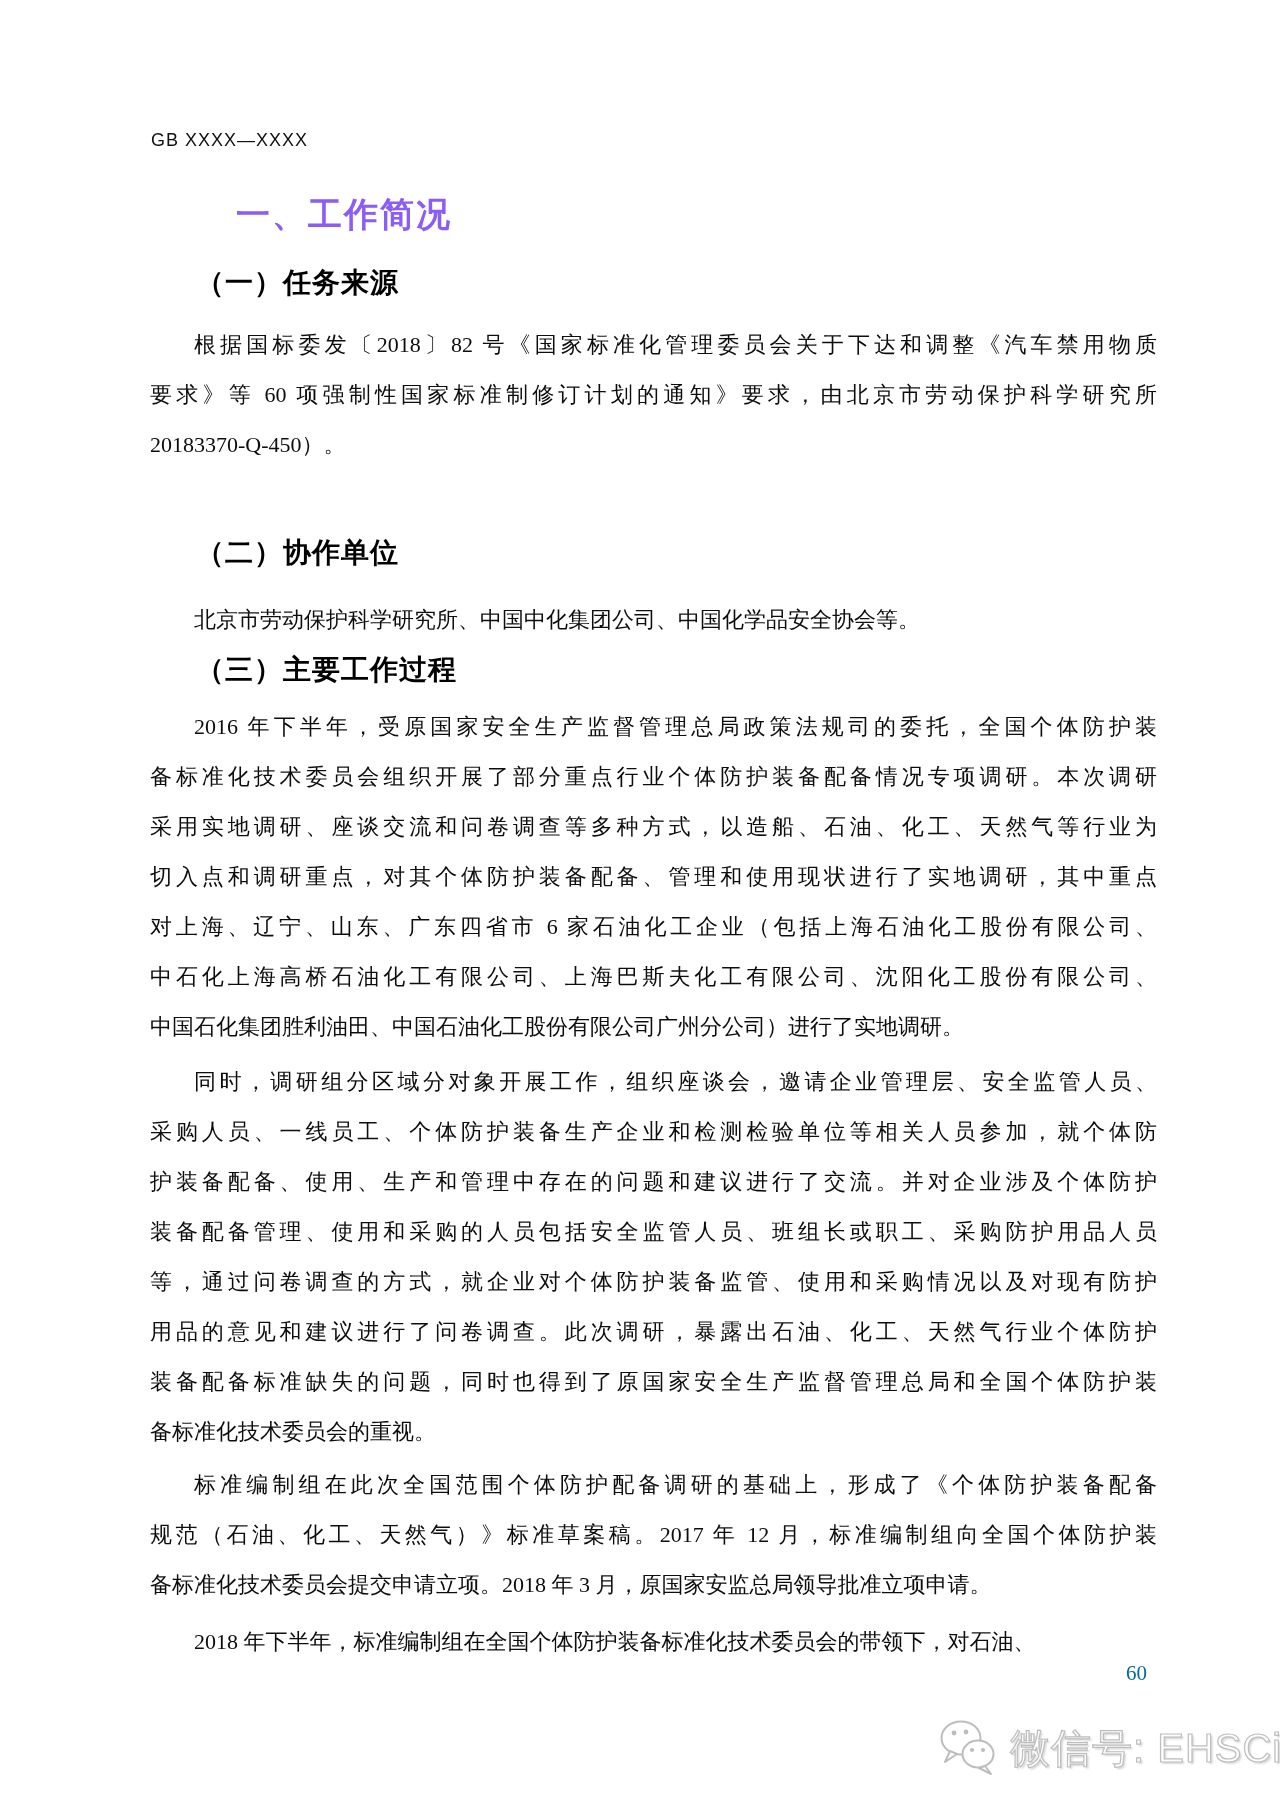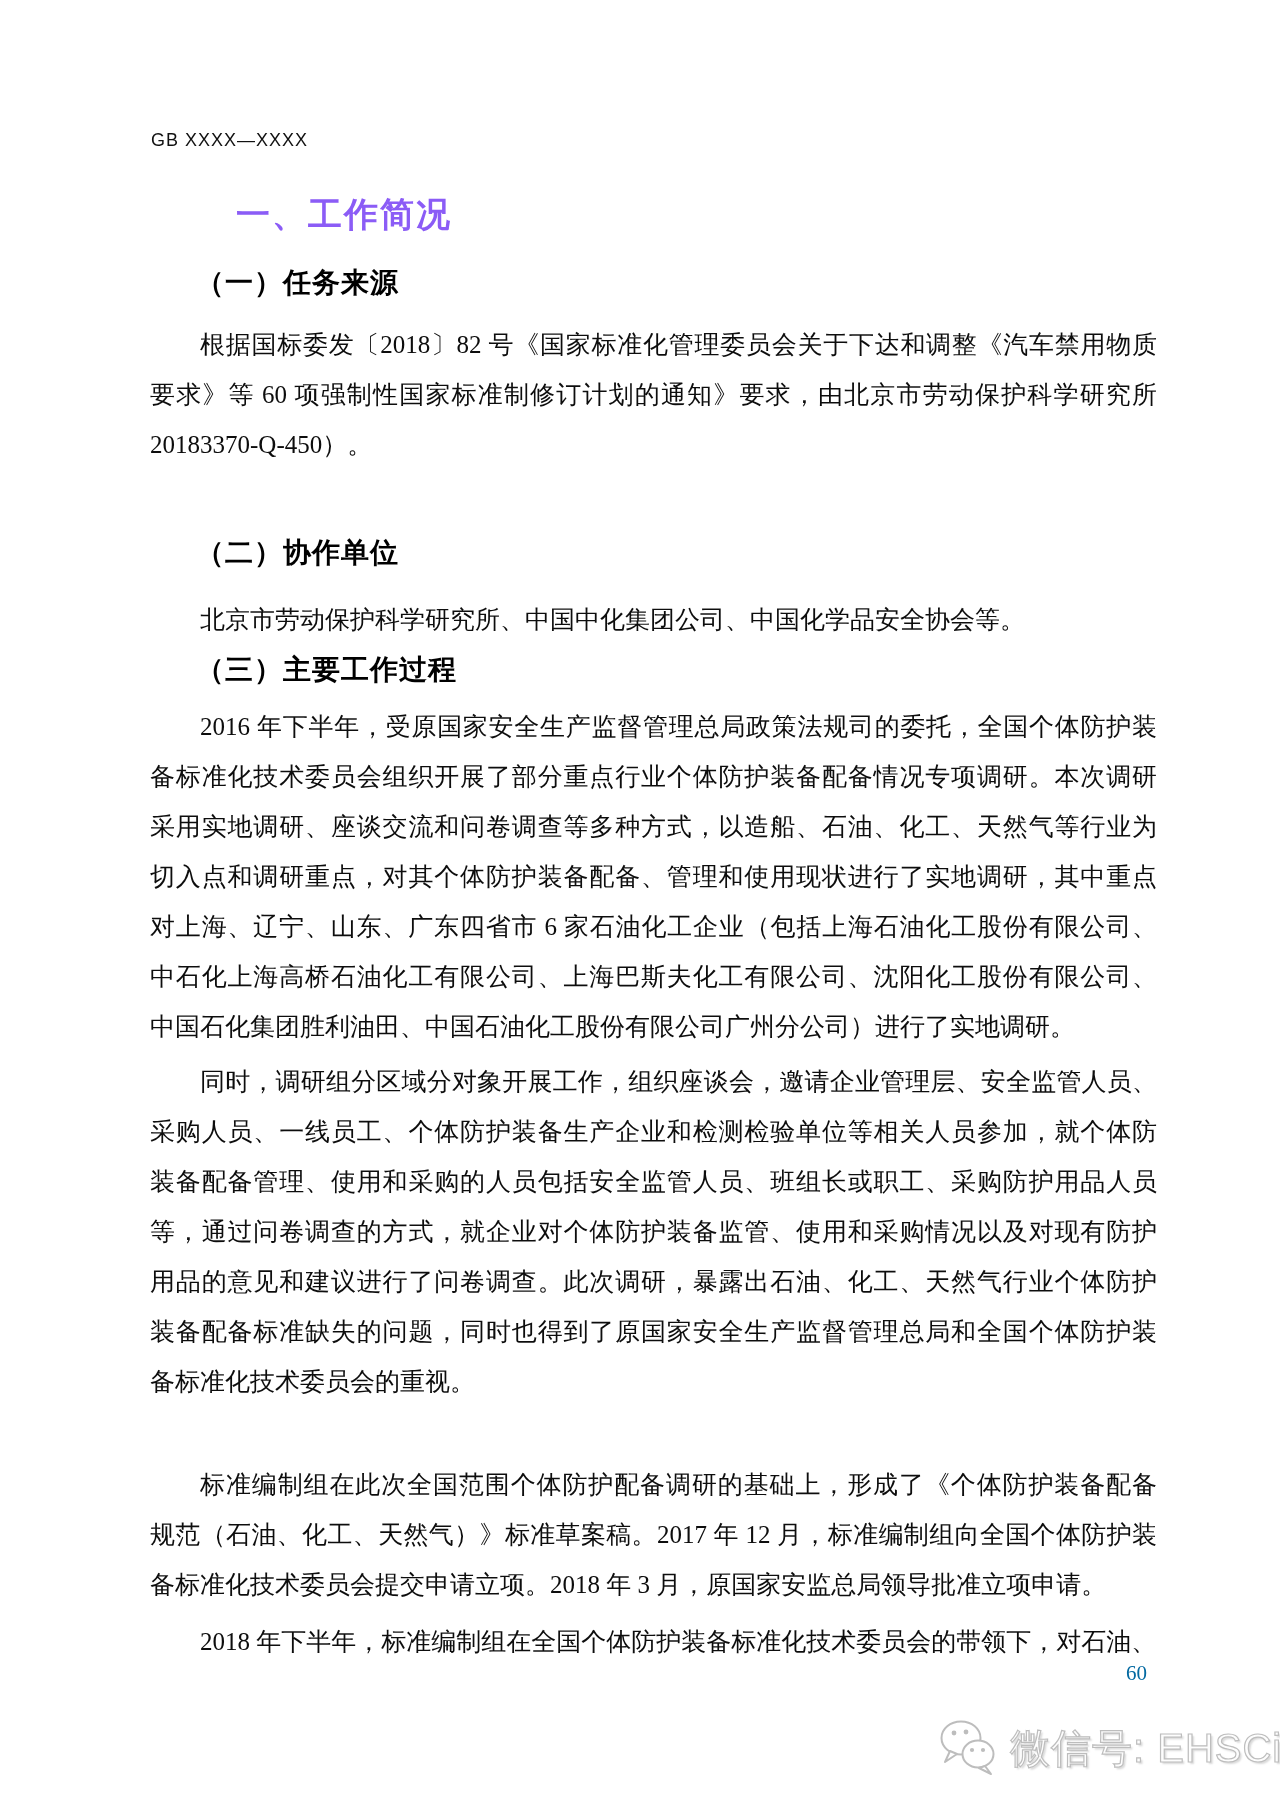--- a/index.html
+++ b/index.html
@@ -55,21 +55,21 @@
   .h-renwu   { top: 258px; }
   .h-xiezuo  { top: 528px; }
   .h-guocheng{ top: 645px; }
 
   
   .para {
     position: absolute;
     left: 150px;
     width: 1007px;
     font-family: "Liberation Serif", "DejaVu Serif", serif;
-    font-size: 25px;
+    font-size: 22px;
     color: #0d0d0d;
   }
   .p-renwu    { top: 314px; }
   .p-xiezuo   { top: 589px; }
   .p-guocheng1{ top: 696px; }
   .p-guocheng2{ top: 1051px; }
   .p-guocheng3{ top: 1454px; }
   .p-guocheng4{ top: 1611px; }
 
   .line {
@@ -143,20 +143,21 @@
       <div class="line stretch">采用实地调研、座谈交流和问卷调查等多种方式，以造船、石油、化工、天然气等行业为</div>
       <div class="line stretch">切入点和调研重点，对其个体防护装备配备、管理和使用现状进行了实地调研，其中重点</div>
       <div class="line stretch">对上海、辽宁、山东、广东四省市 6 家石油化工企业（包括上海石油化工股份有限公司、</div>
       <div class="line stretch">中石化上海高桥石油化工有限公司、上海巴斯夫化工有限公司、沈阳化工股份有限公司、</div>
       <div class="line">中国石化集团胜利油田、中国石油化工股份有限公司广州分公司）进行了实地调研。</div>
     </div>
 
   <div class="para p-guocheng2">
       <div class="line indent stretch">同时，调研组分区域分对象开展工作，组织座谈会，邀请企业管理层、安全监管人员、</div>
       <div class="line stretch">采购人员、一线员工、个体防护装备生产企业和检测检验单位等相关人员参加，就个体防</div>
+      <div class="line stretch">护装备配备、使用、生产和管理中存在的问题和建议进行了交流。并对企业涉及个体防护</div>
       <div class="line stretch">装备配备管理、使用和采购的人员包括安全监管人员、班组长或职工、采购防护用品人员</div>
       <div class="line stretch">等，通过问卷调查的方式，就企业对个体防护装备监管、使用和采购情况以及对现有防护</div>
       <div class="line stretch">用品的意见和建议进行了问卷调查。此次调研，暴露出石油、化工、天然气行业个体防护</div>
       <div class="line stretch">装备配备标准缺失的问题，同时也得到了原国家安全生产监督管理总局和全国个体防护装</div>
       <div class="line">备标准化技术委员会的重视。</div>
     </div>
 
   <div class="para p-guocheng3">
       <div class="line indent stretch">标准编制组在此次全国范围个体防护配备调研的基础上，形成了《个体防护装备配备</div>
       <div class="line stretch">规范（石油、化工、天然气）》标准草案稿。2017 年 12 月，标准编制组向全国个体防护装</div>

